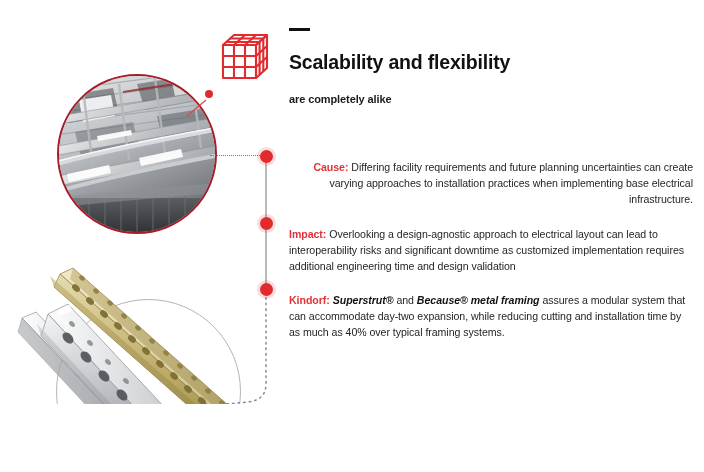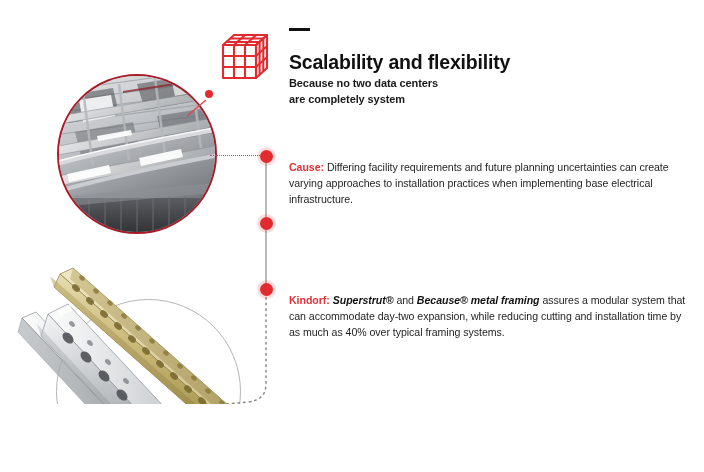--- a/index.html
+++ b/index.html
@@ -69,21 +69,21 @@
 
   .para {
     position: absolute;
     left: 0;
     width: 404px;
     font-size: 10.6px;
     line-height: 1.52;
     color: #1f1f1f;
     letter-spacing: -0.05px;
   }
-  .para-cause    { top: 136px; }
+  .para-cause    { top: 136px; text-align: right; }
   .para-impact   { top: 203px; }
   .para-solution { top: 269px; }
 
   .lead {
     color: #e0323a;
     font-weight: bold;
   }
   .b { font-weight: bold; color: #111111; font-style: italic; }
 
   
@@ -407,27 +407,30 @@
   <div class="node node-2"></div>
   <div class="node node-3"></div>
 
   <div class="text-col">
 
     <div class="rule"></div>
 
     <h1 class="page-title">Scalability and flexibility</h1>
 
     <div class="subhead">
-      <span>Because no two data centers</span><br>
-      <span>are completely system</span>
+      <br>
+      <span>are completely alike</span>
     </div>
 
     <p class="para para-cause">
       <span class="lead">Cause:</span><span> Differing facility requirements and future planning uncertainties can create varying approaches to installation practices when implementing base electrical infrastructure.</span>
     </p>
 
+    <p class="para para-impact">
+      <span class="lead">Impact:</span><span> Overlooking a design-agnostic approach to electrical layout can lead to interoperability risks and significant downtime as customized implementation requires additional engineering time and design validation</span>
+    </p>
 
     <p class="para para-solution">
       <span class="lead">Kindorf:</span><span> </span><span class="b">Superstrut®</span><span> and </span><span class="b">Because® metal framing</span><span> assures a modular system that can accommodate day-two expansion, while reducing cutting and installation time by as much as 40% over typical framing systems.</span>
     </p>
 
   </div>
 </div>
 
 </body></html>

